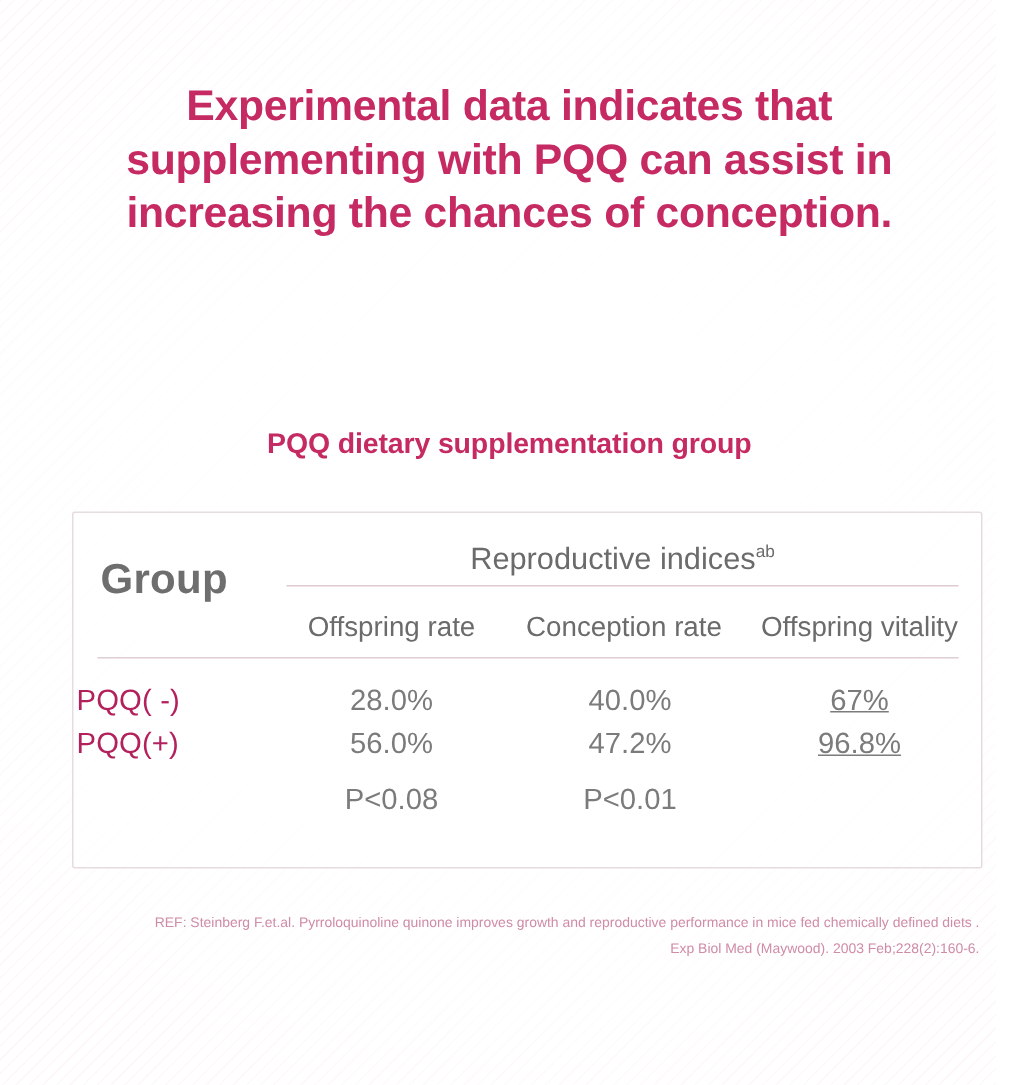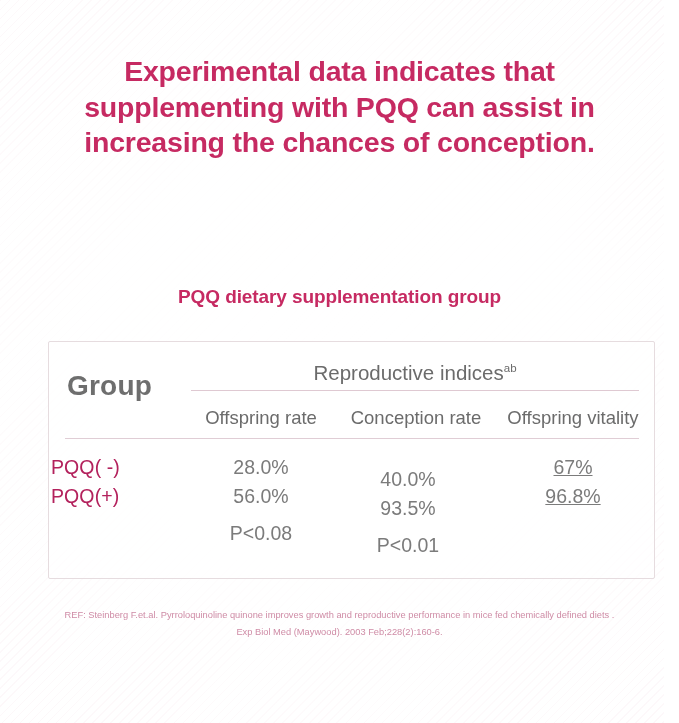--- a/index.html
+++ b/index.html
@@ -174,30 +174,30 @@
     letter-spacing: 0.1px;
   }
   .cell {
     position: absolute;
     top: 0;
     font-size: 19.5px;
     color: #7b7b7b;
     text-align: center;
   }
   .cell-0 { left: 142px; width: 140px; }
-  .cell-1 { left: 278px; width: 162px; margin-top: 12px; }
+  .cell-1 { left: 290px; width: 162px; }
   .cell-2 { left: 450px; width: 148px; text-decoration: underline; }
 
   
   #footer {
     position: absolute;
     left: 26px;
     top: 607px;
     width: 627px;
-    text-align: center;
+    text-align: right;
     color: #cf8ca6;
     font-size: 9.3px;
     line-height: 16.5px;
   }
   #footer .ref-line { display: block; }
 </style>
 </head>
 <body>
 
 <div id="page">
@@ -232,21 +232,21 @@
       <div class="data-row" id="data-row-0">
         <div class="row-label">PQQ( -)</div>
         <div class="cell cell-0">28.0%</div>
         <div class="cell cell-1">40.0%</div>
         <div class="cell cell-2">67%</div>
       </div>
 
       <div class="data-row" id="data-row-1">
         <div class="row-label">PQQ(+)</div>
         <div class="cell cell-0">56.0%</div>
-        <div class="cell cell-1">93.5%</div>
+        <div class="cell cell-1">47.2%</div>
         <div class="cell cell-2">96.8%</div>
       </div>
 
       <div class="data-row" id="data-row-2">
         <div class="row-label"></div>
         <div class="cell cell-0">P&lt;0.08</div>
         <div class="cell cell-1">P&lt;0.01</div>
       </div>
 
     </div>

